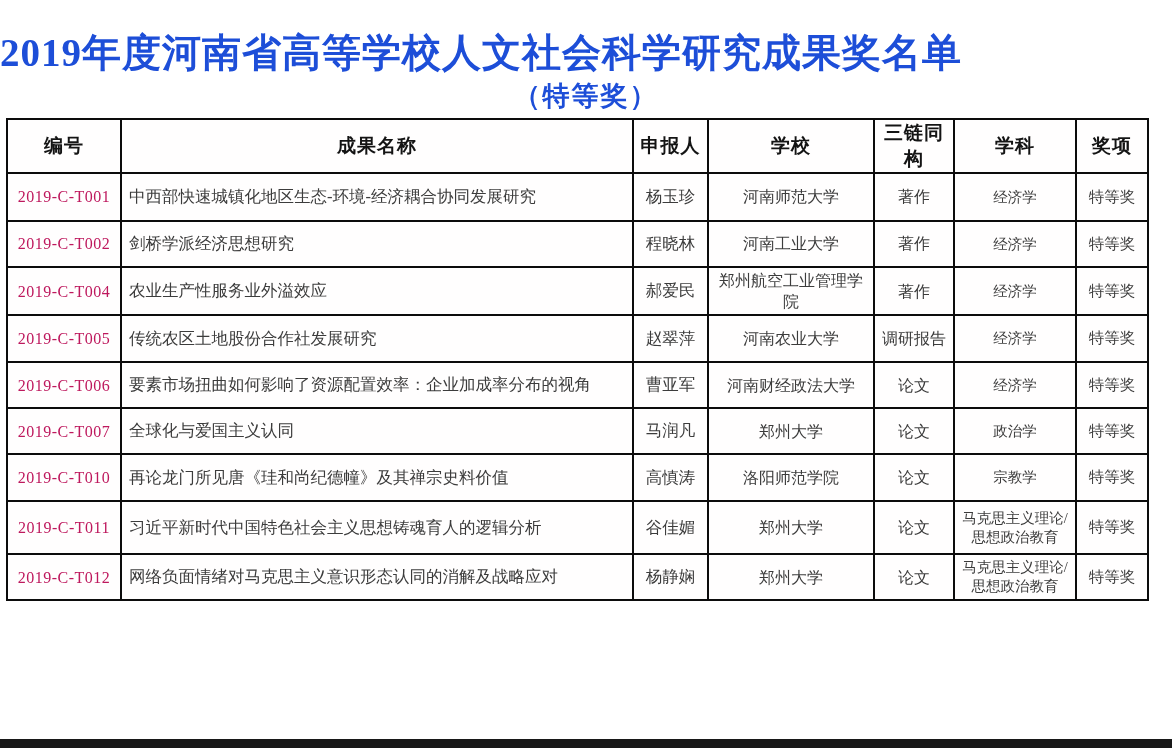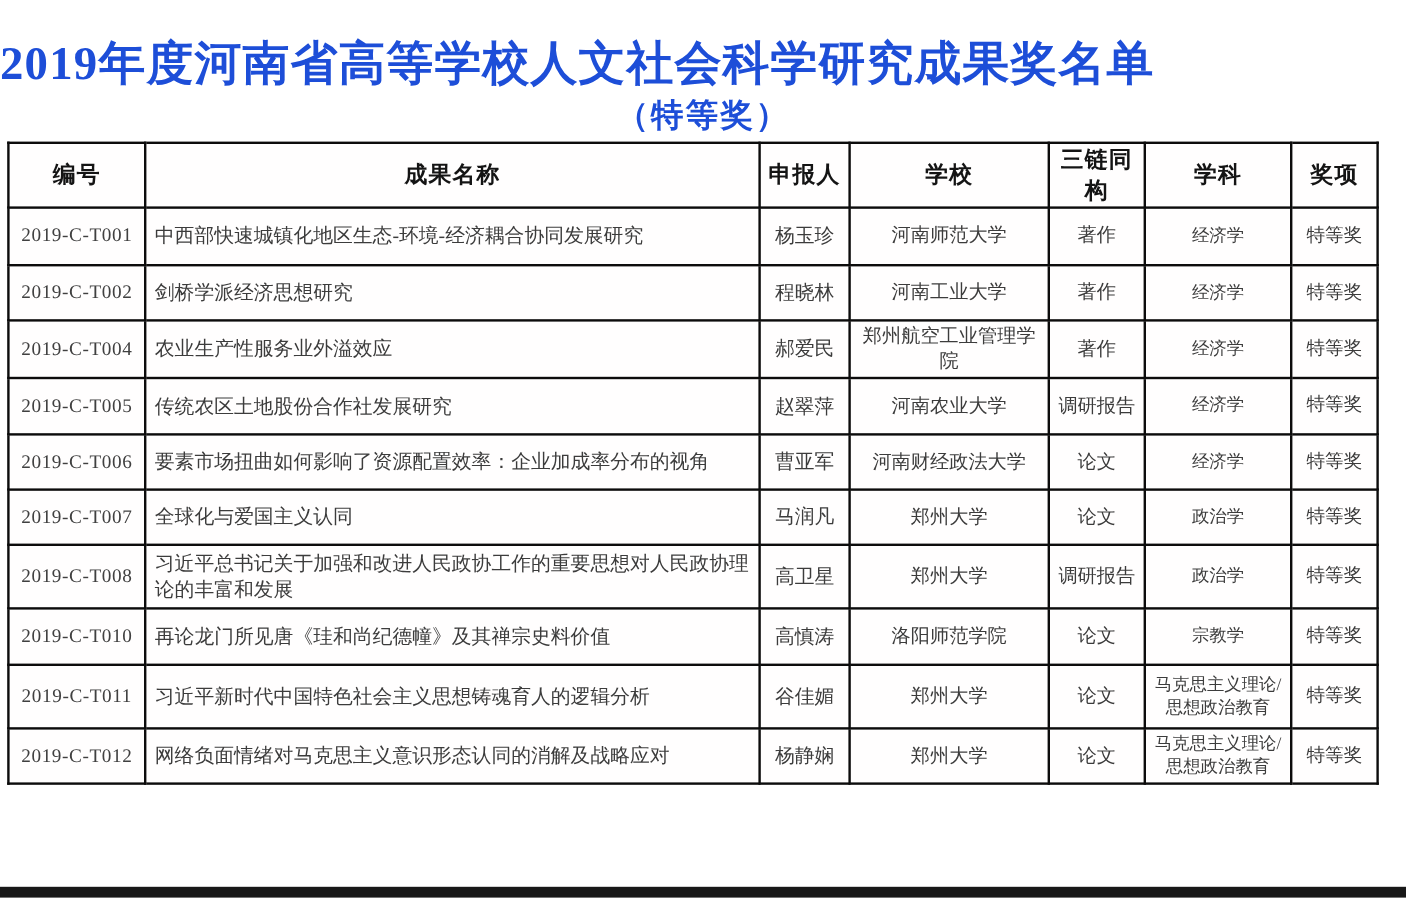--- a/index.html
+++ b/index.html
@@ -42,21 +42,21 @@
     font-size:19px; font-weight:bold; color:#141414;
     height:45px;
     letter-spacing:1px;
   }
   .award-table td {
     font-size:16.5px;
     color:#3c3c3c;
     padding:2px 3px;
     line-height:1.32;
   }
-  td.c0 { font-family:"Liberation Serif", serif; font-size:16px; letter-spacing:0.5px; color:#404040; }
+  td.c0 { font-family:"Liberation Serif", serif; font-size:16px; letter-spacing:0.5px; color:#be185d; }
   td.c1 { text-align:left; padding-left:7px; padding-right:6px; }
   td.c3 { font-size:16px; }
   td.c4 { font-size:16px; }
   td.c5 { font-size:14.5px; line-height:1.3; }
   td.c6 { font-size:15.5px;font-family:Liberation Serif, serif; }
   .bottom-bar {
     position:absolute; left:0; top:739px;
     width:1172px; height:9px;
     background:#181818;
   }
@@ -137,29 +137,20 @@
         </tr>
         <tr style="height: 46px;">
           <td class="c0">2019-C-T007</td>
           <td class="c1">全球化与爱国主义认同</td>
           <td class="c2">马润凡</td>
           <td class="c3">郑州大学</td>
           <td class="c4">论文</td>
           <td class="c5">政治学</td>
           <td class="c6">特等奖</td>
         </tr>
-        <tr style="height: 53px;">
-          <td class="c0">2019-C-T008</td>
-          <td class="c1">习近平总书记关于加强和改进人民政协工作的重要思想对人民政协理论的丰富和发展</td>
-          <td class="c2">高卫星</td>
-          <td class="c3">郑州大学</td>
-          <td class="c4">调研报告</td>
-          <td class="c5">政治学</td>
-          <td class="c6">特等奖</td>
-        </tr>
         <tr style="height: 47px;">
           <td class="c0">2019-C-T010</td>
           <td class="c1">再论龙门所见唐《珪和尚纪德幢》及其禅宗史料价值</td>
           <td class="c2">高慎涛</td>
           <td class="c3">洛阳师范学院</td>
           <td class="c4">论文</td>
           <td class="c5">宗教学</td>
           <td class="c6">特等奖</td>
         </tr>
         <tr style="height: 53px;">

